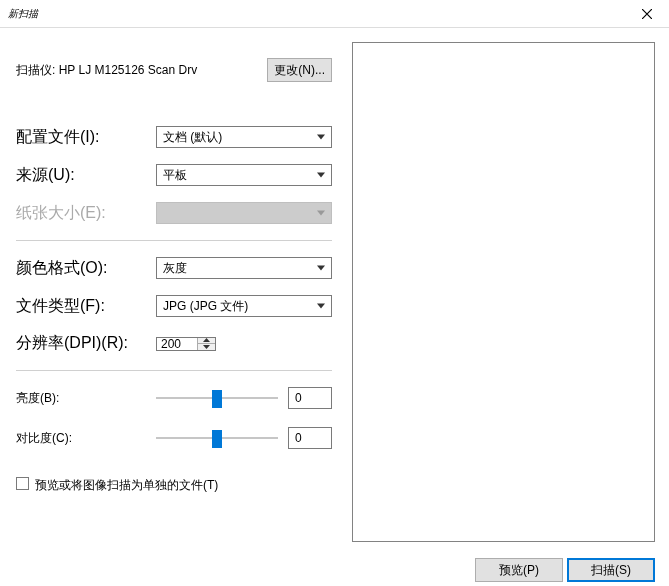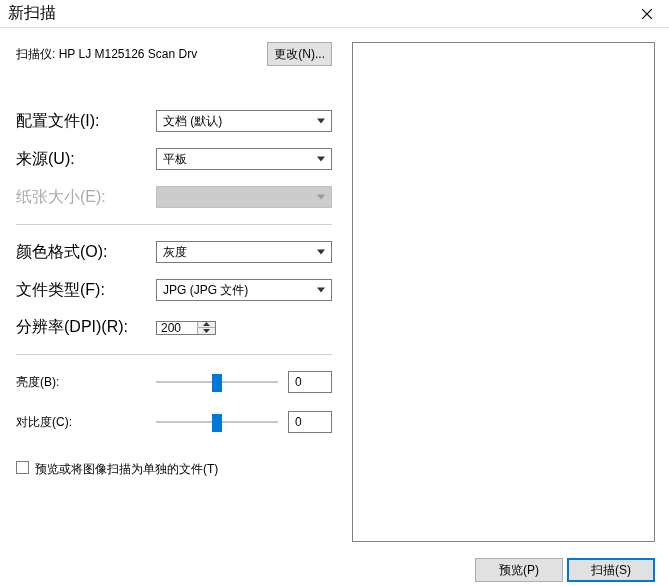--- a/index.html
+++ b/index.html
@@ -1,22 +1,22 @@
 <!DOCTYPE html>
 <html><head>
 <meta charset="utf-8">
 <style>
 * { box-sizing: border-box; margin: 0; padding: 0; }
 body { font-family: "Microsoft YaHei", "Segoe UI", Tahoma, sans-serif; font-size: 12px; background: #fff; width: 669px; height: 586px; overflow: hidden; }
 .titlebar { height: 28px; background: #fff; border-bottom: 1px solid #ddd; display: flex; align-items: center; justify-content: space-between; padding-left: 8px; }
-.titlebar-title { font-size: 16px; }
+.titlebar-title { font-size: 10px; font-style: italic; }
 .close-btn { width: 44px; height: 28px; display: flex; align-items: center; justify-content: center; font-size: 14px; cursor: default; }
 .content { display: flex; height: 530px; }
 .left-panel { width: 348px; padding: 14px 16px 0 16px; }
-.scanner-row { display: flex; align-items: center; margin-bottom: 24px; }
+.scanner-row { display: flex; align-items: center; margin-bottom: 24px; margin-top: 16px; }
 .scanner-label { font-size: 12px; }
 .change-btn { margin-left: auto; height: 24px; padding: 0 6px; background: #e1e1e1; border: 1px solid #adadad; font-size: 12px; cursor: default; }
 .form-row { display: flex; align-items: center; margin-bottom: 16px; }
 .form-label { width: 140px; font-size: 16px; }
 .form-label.disabled { color: #aaa; }
 .select { flex: 1; height: 22px; border: 1px solid #7a7a7a; background: #fff; padding: 0 28px 0 6px; font-size: 12px; position: relative; display: flex; align-items: center; cursor: default; }
 .select.disabled { background: #ccc; border-color: #bfbfbf; color: #888; }
 .select::after { content: ""; position: absolute; right: 6px; top: 50%; transform: translateY(-50%); border-left: 4px solid transparent; border-right: 4px solid transparent; border-top: 5px solid #333; }
 .select.disabled::after { border-top-color: #999; }
 .divider { height: 1px; background: #d0d0d0; margin: 6px 0 16px 0; }

